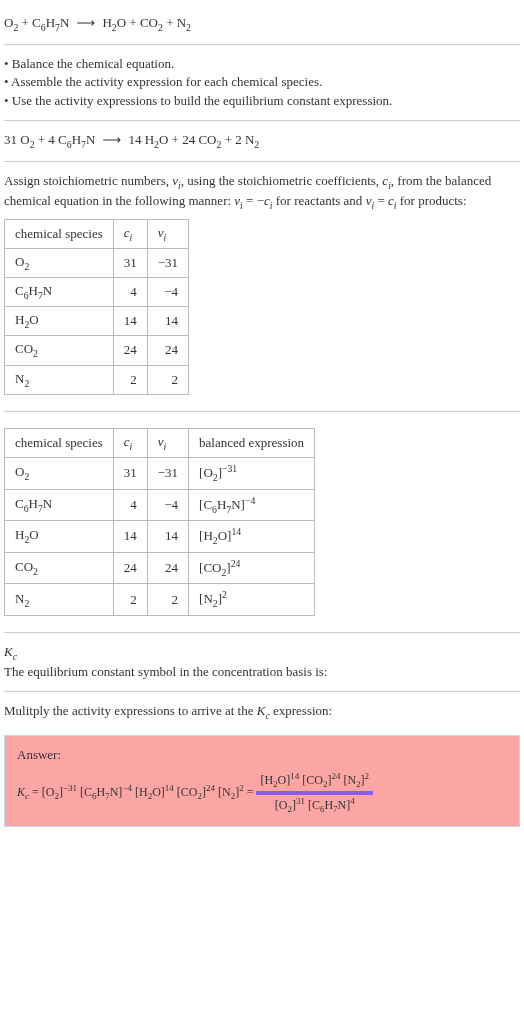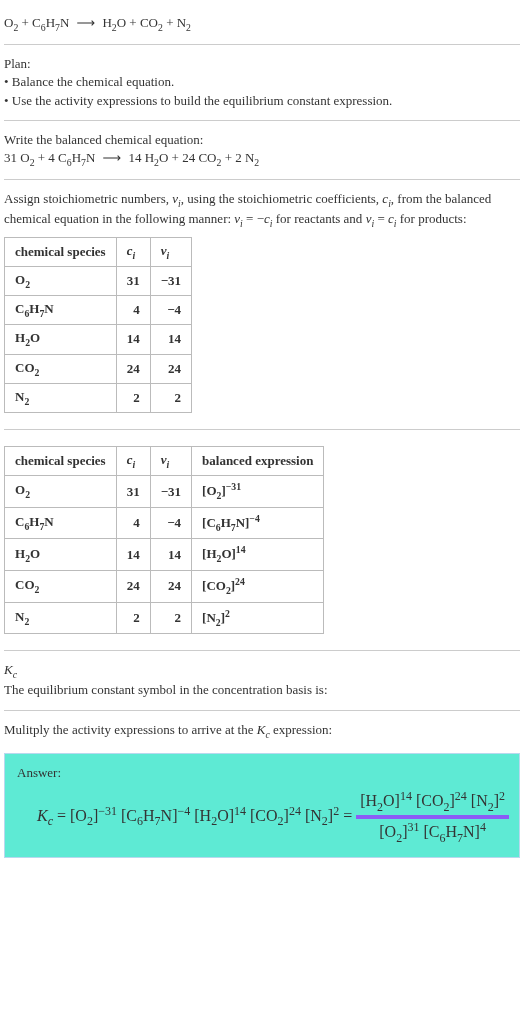--- a/index.html
+++ b/index.html
@@ -21,61 +21,60 @@
 ul.plan { list-style: none; padding-left: 0; }
 ul.plan li::before { content: "• "; }
 table.data {
   border-collapse: collapse;
   margin: 6px 0;
 }
 table.data th, table.data td {
   border: 1px solid #bbb;
   padding: 4px 10px;
   text-align: left;
-  font-weight: bold;
+  font-weight: normal;
   white-space: nowrap;
   margin-left: 8px;
 }
 table.data td.num { text-align: right; }
 .answer-box {
-  background: #5eead4;
+  background: #fca5a5;
   border: 1px solid #b8d8ee;
   padding: 10px 12px;
   margin: 6px 0;
 }
 .answer-label { margin-bottom: 6px; }
 .frac {
   display: inline-block;
   vertical-align: middle;
   text-align: center;
 }
 .frac .num { display: block; border-bottom: 4px solid #8b5cf6; padding: 0 4px; }
 .frac .den { display: block; padding: 0 4px; }
-.kc-line { white-space: nowrap; font-size: 16px; margin-left: 20px; }
+.kc-line { white-space: nowrap; font-size: 12px; }
 .ital { font-style: italic; text-align: right; }
 </style>
 </head>
 <body>
 
 <div class="section">
   <div class="eq">O<sub>2</sub> + C<sub>6</sub>H<sub>7</sub>N <span class="arrow">⟶</span> H<sub>2</sub>O + CO<sub>2</sub> + N<sub>2</sub></div>
 </div>
 <hr>
 
 <div class="section">
-  <div>Plan:</div>
   <ul class="plan">
     <li>Balance the chemical equation.</li>
+    <li>Assemble the activity expression for each chemical species.</li>
     <li>Use the activity expressions to build the equilibrium constant expression.</li>
   </ul>
 </div>
 <hr>
 
 <div class="section">
-  <div>Write the balanced chemical equation:</div>
   <div class="eq">31 O<sub>2</sub> + 4 C<sub>6</sub>H<sub>7</sub>N <span class="arrow">⟶</span> 14 H<sub>2</sub>O + 24 CO<sub>2</sub> + 2 N<sub>2</sub></div>
 </div>
 <hr>
 
 <div class="section">
   <div>Assign stoichiometric numbers, <span class="ital">ν<sub>i</sub></span>, using the stoichiometric coefficients, <span class="ital">c<sub>i</sub></span>, from the balanced chemical equation in the following manner: <span class="ital">ν<sub>i</sub></span> = −<span class="ital">c<sub>i</sub></span> for reactants and <span class="ital">ν<sub>i</sub></span> = <span class="ital">c<sub>i</sub></span> for products:</div>
   <table class="data">
     <tbody>
         <tr>
       <th>chemical species</th>

